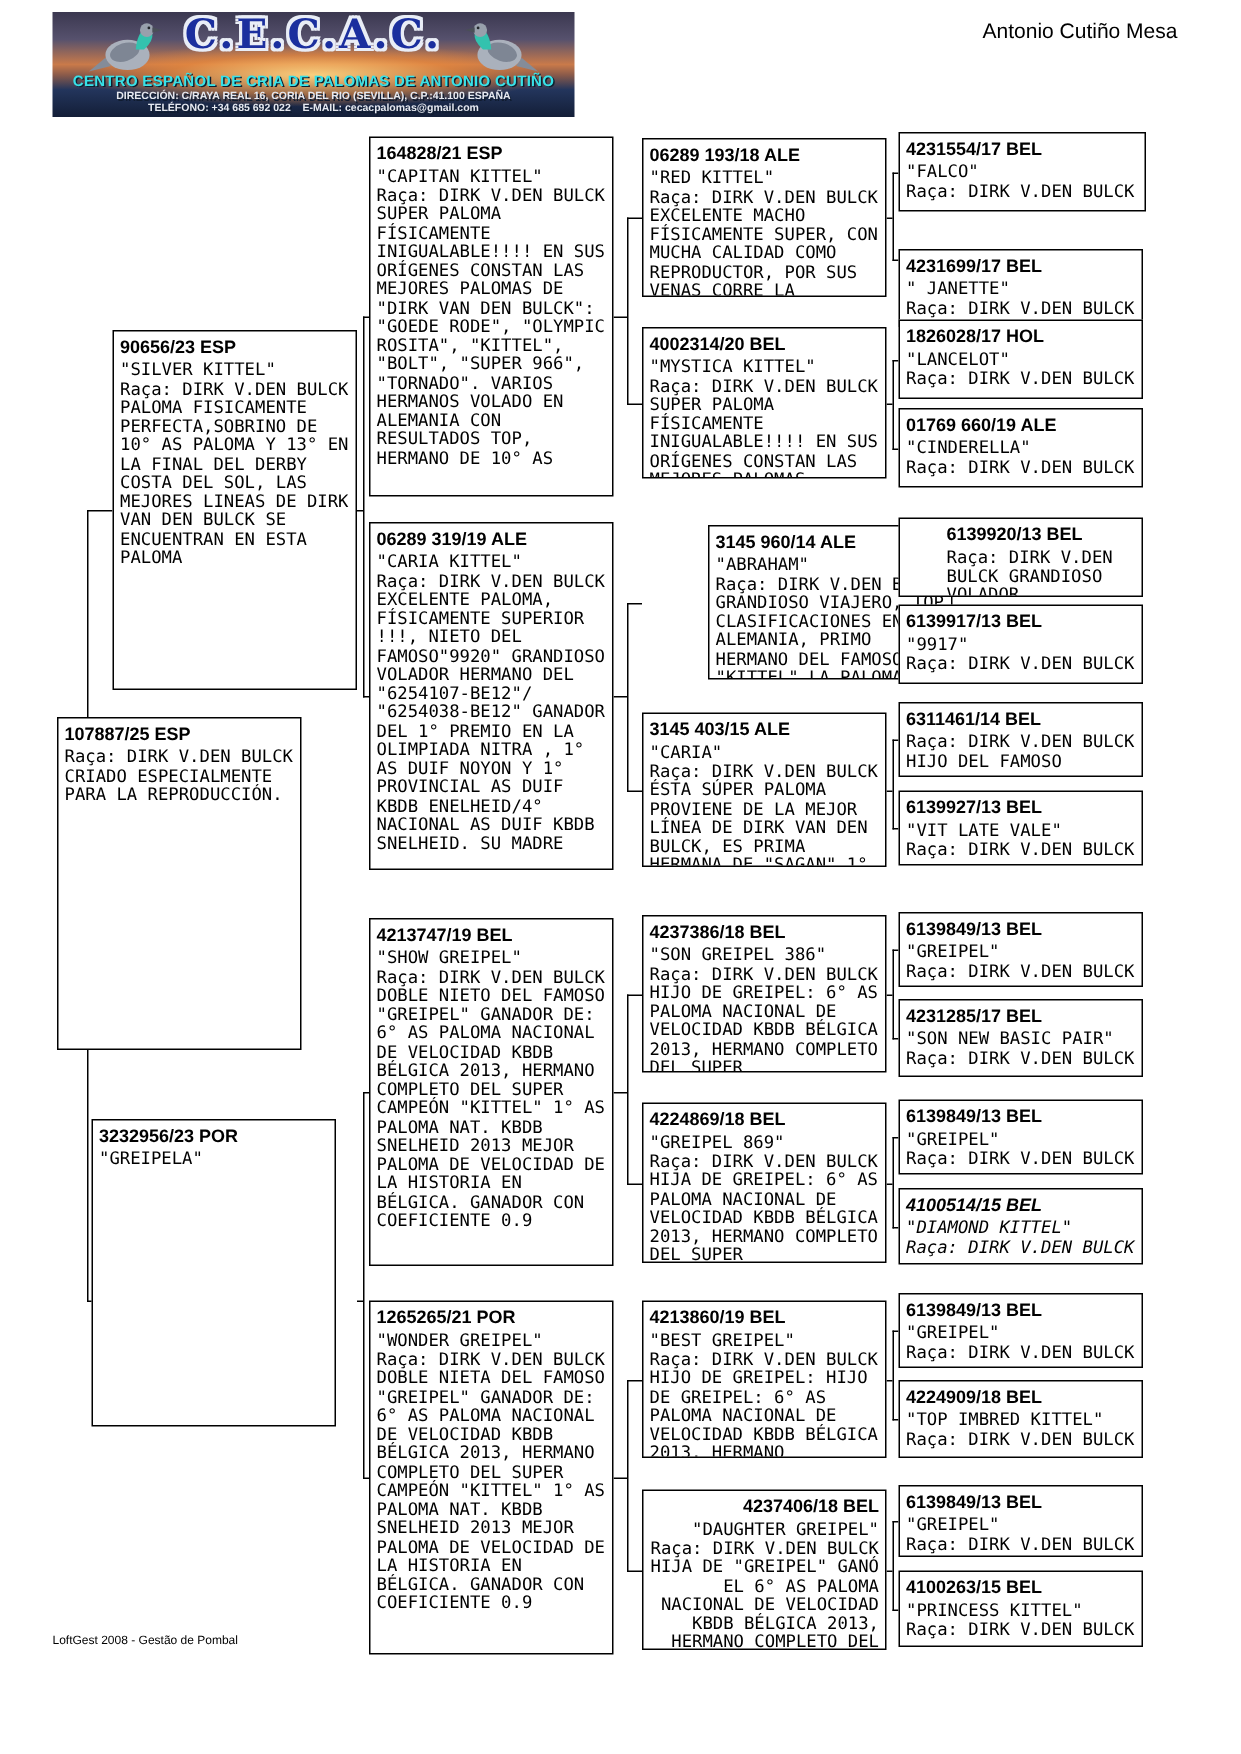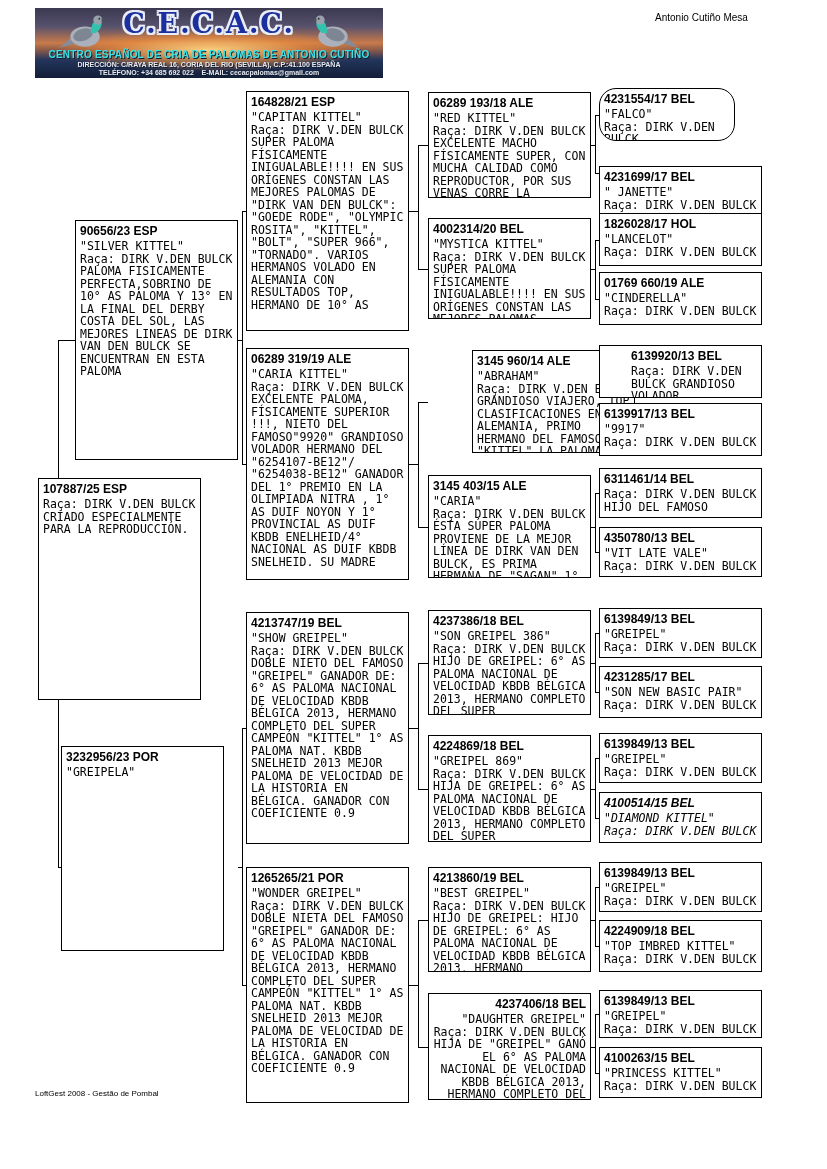--- a/index.html
+++ b/index.html
@@ -19,21 +19,21 @@
     font-size:10px;font-weight:bold;letter-spacing:.2px;color:#38e2e8;
     text-shadow:1px 1px 0 #0c2030;}
   .banner-address{position:absolute;top:53px;left:0;width:100%;text-align:center;
     font-size:7px;font-weight:bold;color:#e6e9f0;text-shadow:1px 1px 0 #101c30;}
   .banner-contact{position:absolute;top:61px;left:0;width:100%;text-align:center;
     font-size:7px;font-weight:bold;color:#e6e9f0;text-shadow:1px 1px 0 #101c30;}
   .pigeon{position:absolute;top:1px;width:56px;height:46px;}
   .pigeon.left{left:22px;}
   .pigeon.right{right:22px;transform:scaleX(-1);}
   
-  .owner{position:absolute;left:655px;top:12px;font-size:10px;color:#000;}
+  .owner{position:absolute;left:655px;top:12px;font-size:14px;color:#000;}
   .footer{position:absolute;left:35px;top:1089px;font-size:8px;color:#000;}
   
   #tree{position:absolute;left:0;top:0;width:827px;height:1169px;}
   .cline{position:absolute;background:#000;}
   .pbox{position:absolute;box-sizing:border-box;background:#ffffff;border:1px solid #000;
         padding:3px 4px;overflow:hidden;}
   .ring{font-family:"Liberation Sans",sans-serif;font-weight:bold;font-size:12px;
         line-height:14px;color:#000;margin-bottom:2px;white-space:nowrap;}
   .pname,.pdesc{font-family:"DejaVu Sans Mono",monospace;font-size:11.5px;line-height:12.5px;
         color:#000;word-wrap:break-word;}
@@ -196,21 +196,21 @@
       <div class="pbox" style="left: 428px; top: 867px; width: 163px; height: 105px;">
         <div class="ring">4213860/19 BEL</div>
         <div class="pname">"BEST GREIPEL"</div>
         <div class="pdesc">Raça: DIRK V.DEN BULCK HIJO DE GREIPEL: HIJO DE GREIPEL: 6° AS PALOMA NACIONAL DE VELOCIDAD KBDB BÉLGICA 2013, HERMANO</div>
       </div>
       <div class="pbox" style="left: 428px; top: 993px; width: 163px; height: 107px; text-align: right;">
         <div class="ring">4237406/18 BEL</div>
         <div class="pname">"DAUGHTER GREIPEL"</div>
         <div class="pdesc">Raça: DIRK V.DEN BULCK HIJA DE "GREIPEL" GANÓ EL 6° AS PALOMA NACIONAL DE VELOCIDAD KBDB BÉLGICA 2013, HERMANO COMPLETO DEL</div>
       </div>
-      <div class="pbox" style="left: 599px; top: 88px; width: 136px; height: 53px; border-radius: 17px;">
+      <div class="pbox" style="left: 599px; top: 88px; width: 165px; height: 53px;">
         <div class="ring">4231554/17 BEL</div>
         <div class="pname">"FALCO"</div>
         <div class="pdesc">Raça: DIRK V.DEN BULCK</div>
       </div>
       <div class="pbox" style="left: 599px; top: 147px; width: 163px; height: 52px; margin-top: 19px;">
         <div class="ring">4231699/17 BEL</div>
         <div class="pname">" JANETTE"</div>
         <div class="pdesc">Raça: DIRK V.DEN BULCK</div>
       </div>
       <div class="pbox" style="left: 599px; top: 213px; width: 163px; height: 53px;">
@@ -230,21 +230,21 @@
       <div class="pbox" style="left: 599px; top: 403px; width: 163px; height: 53px;">
         <div class="ring">6139917/13 BEL</div>
         <div class="pname">"9917"</div>
         <div class="pdesc">Raça: DIRK V.DEN BULCK</div>
       </div>
       <div class="pbox" style="left: 599px; top: 468px; width: 163px; height: 50px;">
         <div class="ring">6311461/14 BEL</div>
         <div class="pdesc">Raça: DIRK V.DEN BULCK HIJO DEL FAMOSO</div>
       </div>
       <div class="pbox" style="left: 599px; top: 527px; width: 163px; height: 50px;">
-        <div class="ring">4350780/13 BEL</div>
+        <div class="ring">6139927/13 BEL</div>
         <div class="pname">"VIT LATE VALE"</div>
         <div class="pdesc">Raça: DIRK V.DEN BULCK</div>
       </div>
       <div class="pbox" style="left: 599px; top: 608px; width: 163px; height: 50px;">
         <div class="ring">6139849/13 BEL</div>
         <div class="pname">"GREIPEL"</div>
         <div class="pdesc">Raça: DIRK V.DEN BULCK</div>
       </div>
       <div class="pbox" style="left: 599px; top: 666px; width: 163px; height: 52px;">
         <div class="ring">4231285/17 BEL</div>

